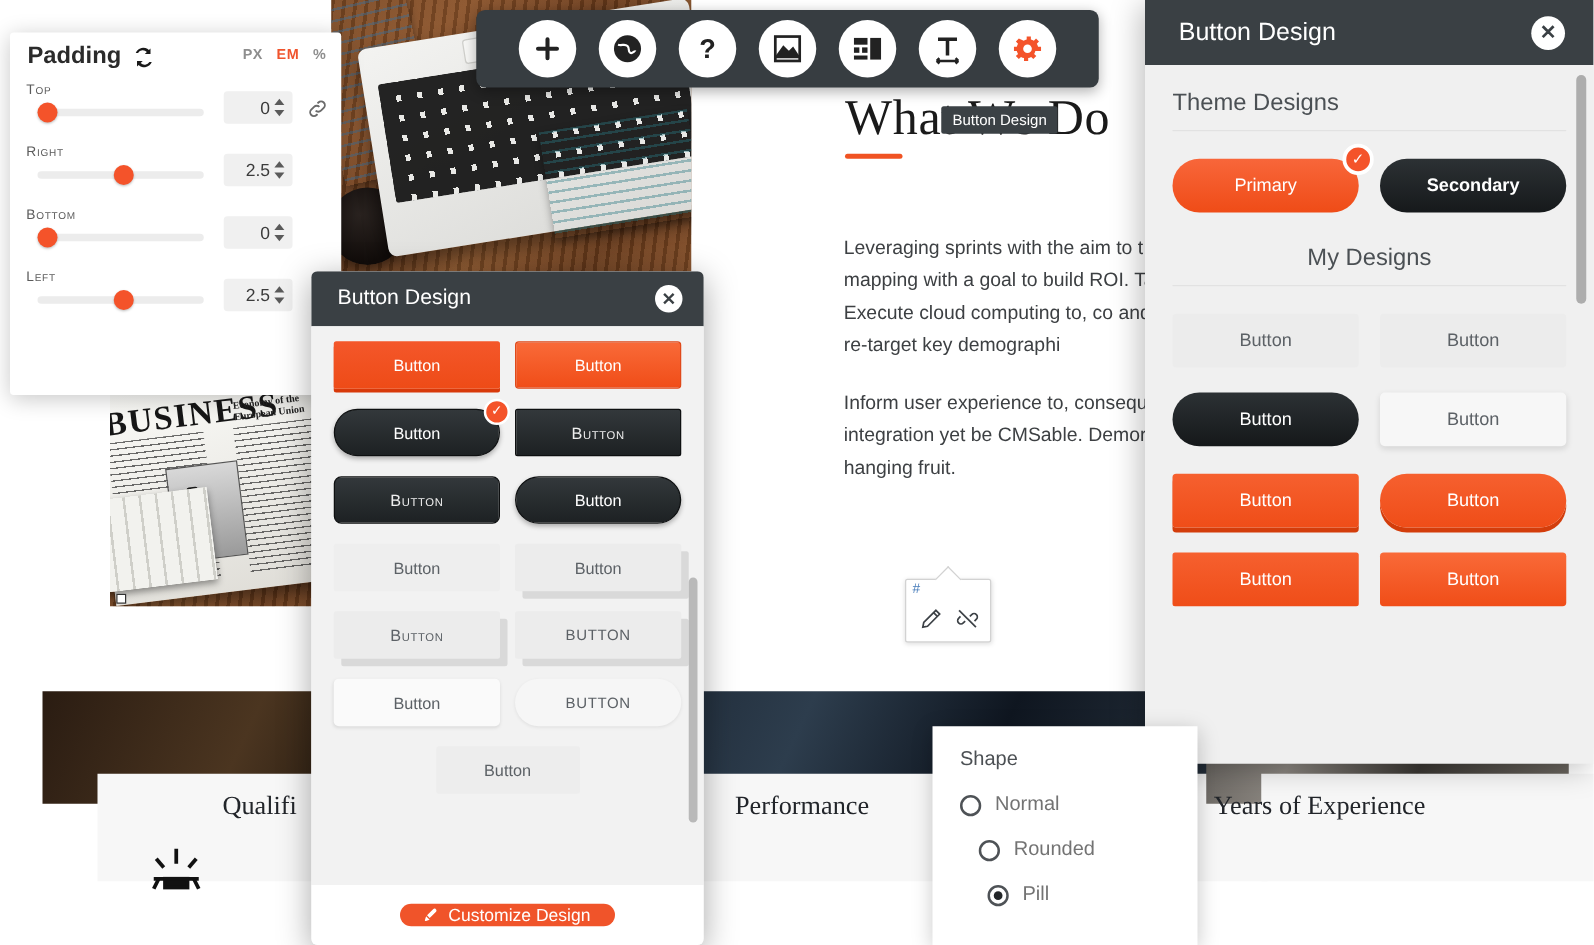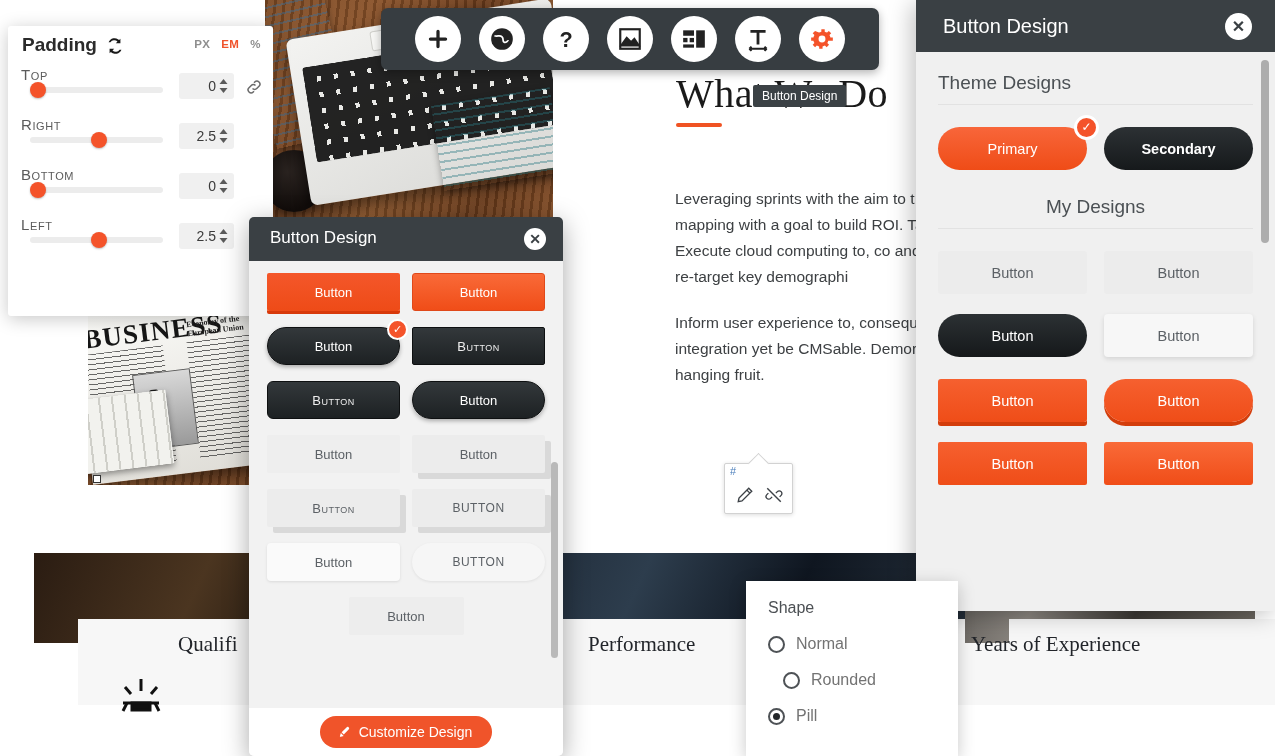--- a/index.html
+++ b/index.html
@@ -97,21 +97,21 @@
     position:absolute; left:8px; top:26px; width:265px; height:290px;
     background:#fff; box-shadow:0 3px 18px rgba(0,0,0,.22); border-radius:3px;
   }
   .pp-head { position:relative; height:40px; }
   .pp-title { position:absolute; left:14px; top:8px; font-size:19px; font-weight:bold; color:#2b2b2b; }
   .pp-sync { position:absolute; left:96px; top:9px; width:22px; height:22px; cursor:pointer; }
   .pp-units { position:absolute; right:12px; top:12px; display:flex; gap:11px; font-size:11.5px; font-weight:bold; letter-spacing:.4px; }
   .pp-units span { color:#8e8e8e; cursor:pointer; }
   .pp-units span.active { color:#f0542d; }
   .pp-row { position:relative; height:50px; padding:0 12px; }
-  .pp-lab { position:absolute; left:13px; top:0px; font-size:15px; color:#5b5b5b; font-variant:small-caps; letter-spacing:.6px; text-transform:capitalize; }
+  .pp-lab { position:absolute; left:13px; top:0px; font-size:11px; color:#5b5b5b; font-variant:small-caps; letter-spacing:.6px; text-transform:capitalize; }
   .pp-slider { position:absolute; left:22px; top:21px; width:133px; height:6px; background:#ececec; border-radius:3px; cursor:pointer; }
   .pp-knob { position:absolute; top:-5px; width:16px; height:16px; border-radius:50%; background:#f4532a; box-shadow:0 1px 2px rgba(0,0,0,.25); }
   .pp-num {
     position:absolute; right:39px; top:7px; width:55px; height:26px;
     background:#f0f0f0; border:none; border-radius:3px; text-align:right;
     padding-right:18px; font-size:14px; color:#3b3b3b; font-family:"Liberation Sans", sans-serif;
   }
   .pp-spin { position:absolute; right:44px; top:12px; width:11px; height:16px; cursor:pointer; }
   .pp-link { position:absolute; right:10px; top:12px; width:18px; height:18px; cursor:pointer; }
 
@@ -155,21 +155,21 @@
   .sw.plain { background:#ededed; color:#5c6166; border-radius:2px; }
   .check {
     position:absolute; right:-9px; top:-9px; width:21px; height:21px; border-radius:50%;
     background:#f4532a; border:2px solid #fff; color:#fff; font-size:11px; line-height:17px; text-align:center;
   }
   .solo { margin:16px auto 0 auto; width:115px; }
   .modal-scroll { position:absolute; right:5px; top:245px; width:7px; height:196px; background:#b9b9b9; border-radius:4px; cursor:pointer; }
   .modal-foot { position:absolute; left:0; bottom:0; width:100%; height:48px; background:#fff; display:flex; align-items:center; justify-content:center; }
   .customize-btn {
     background:#f0542a; color:#fff; border:none; border-radius:17px;
-    height:32px; padding:0 20px 0 16px; font-size:14px; cursor:pointer;
+    height:18px; padding:0 20px 0 16px; font-size:14px; cursor:pointer;
     display:flex; align-items:center; gap:8px; font-family:"Liberation Sans", sans-serif;
   }
 
   
   .panel-r {
     position:absolute; left:916px; top:0; width:359px; height:611px;
     background:#f0f0f0; box-shadow:-4px 4px 22px rgba(0,0,0,.25); overflow:hidden;
   }
   .pr-head { height:52px; background:#3a4044; position:relative; }
   .pr-head .pt { position:absolute; left:27px; top:15px; font-size:20px; color:#fff; }
@@ -486,19 +486,19 @@
   <div class="shape-pop">
     <div class="shape-title">Shape</div>
     <div class="radio-row" style="top:54px;">
       <span class="rd"></span>
       <span class="rl">Normal</span>
     </div>
     <div class="radio-row" style="top:90px;margin-left:15px;">
       <span class="rd"></span>
       <span class="rl">Rounded</span>
     </div>
-    <div class="radio-row on" style="top:126px;">
+    <div class="radio-row on" style="top:126px;margin-left:22px;">
       <span class="rd"></span>
       <span class="rl">Pill</span>
     </div>
   </div>
 
 </div>
 
 </body></html>

